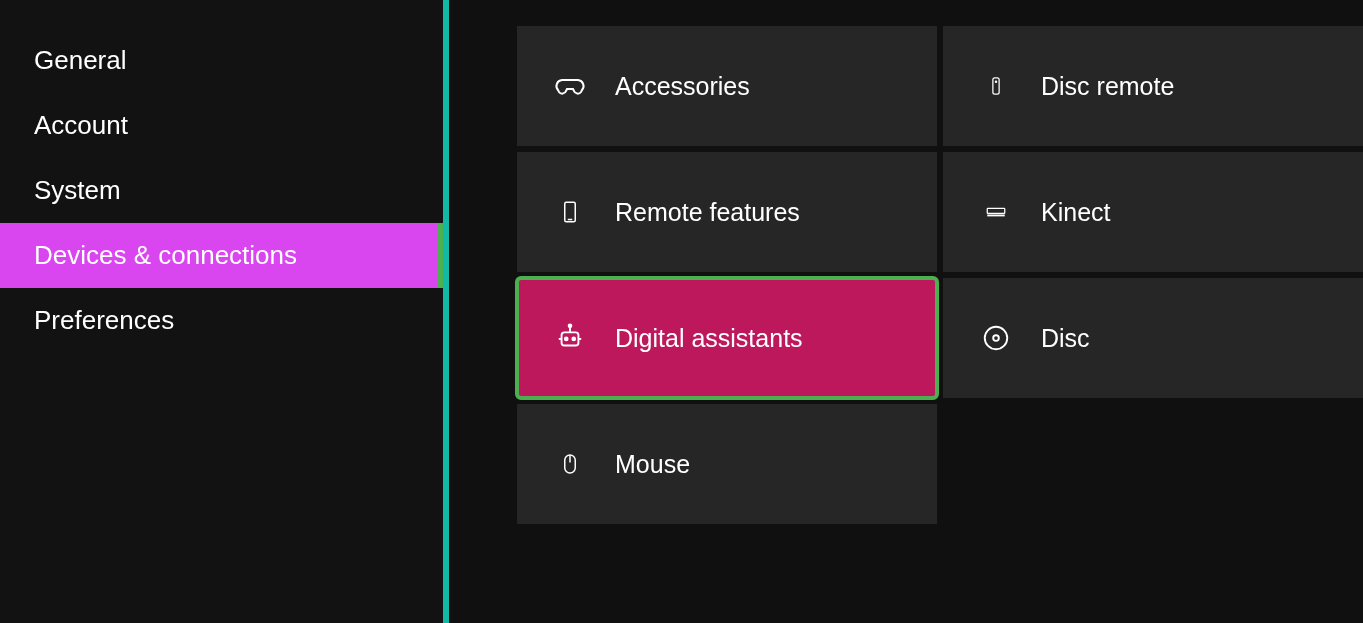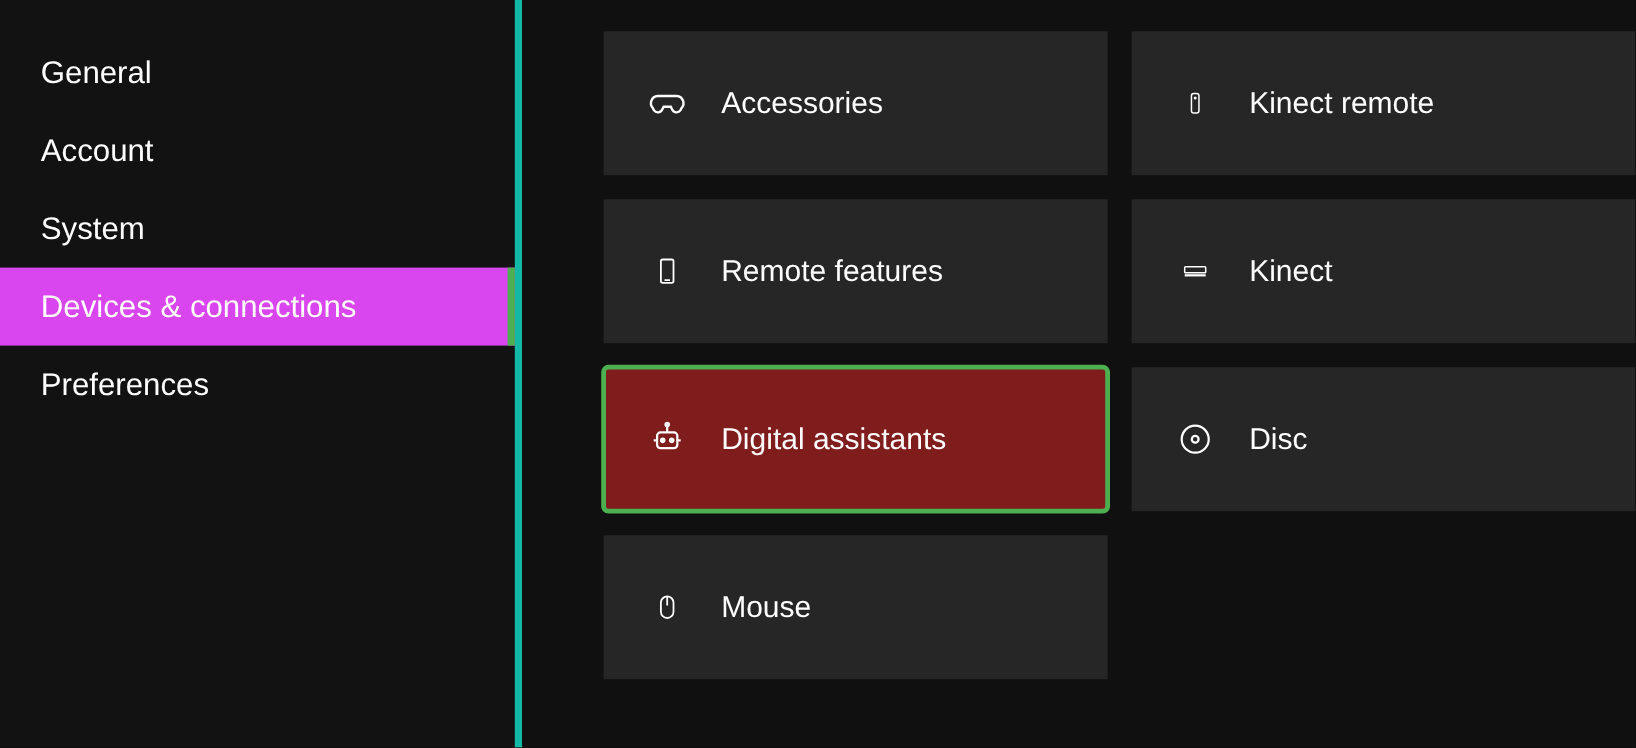--- a/index.html
+++ b/index.html
@@ -48,32 +48,32 @@
   }
   .main {
     flex: 1;
     padding: 26px 0 0 68px;
     background: #101010;
   }
   .tile-grid {
     display: grid;
     grid-template-columns: 420px 420px;
     grid-auto-rows: 120px;
-    gap: 20px;
+    gap: 6px;
   }
   .tile {
     background: #262626;
     display: flex;
     align-items: center;
     padding-left: 36px;
     cursor: pointer;
     position: relative;
   }
   .tile.selected {
-    background: #7f1d1d;
+    background: #be185d;
     outline: 4px solid #4CAF50;
     outline-offset: -2px;
     border-radius: 4px;
   }
   .tile-icon {
     width: 34px;
     height: 34px;
     display: flex;
     align-items: center;
     justify-content: center;
@@ -120,21 +120,21 @@
       <span class="tile-label">Accessories</span>
     </div>
 
     <div class="tile">
       <span class="tile-icon">
         <svg viewBox="0 0 32 32" width="20" height="32" stroke="#fff" stroke-width="2" fill="none">
           <rect x="11" y="3" width="10" height="26" rx="3"></rect>
           <circle cx="16" cy="9" r="1" fill="#fff"></circle>
         </svg>
       </span>
-      <span class="tile-label">Kinect remote</span>
+      <span class="tile-label">Disc remote</span>
     </div>
 
     <div class="tile">
       <span class="tile-icon">
         <svg viewBox="0 0 32 32" width="24" height="32" stroke="#fff" stroke-width="2" fill="none">
           <rect x="9" y="3" width="14" height="26" rx="2"></rect>
           <line x1="13" y1="26" x2="19" y2="26"></line>
         </svg>
       </span>
       <span class="tile-label">Remote features</span>

